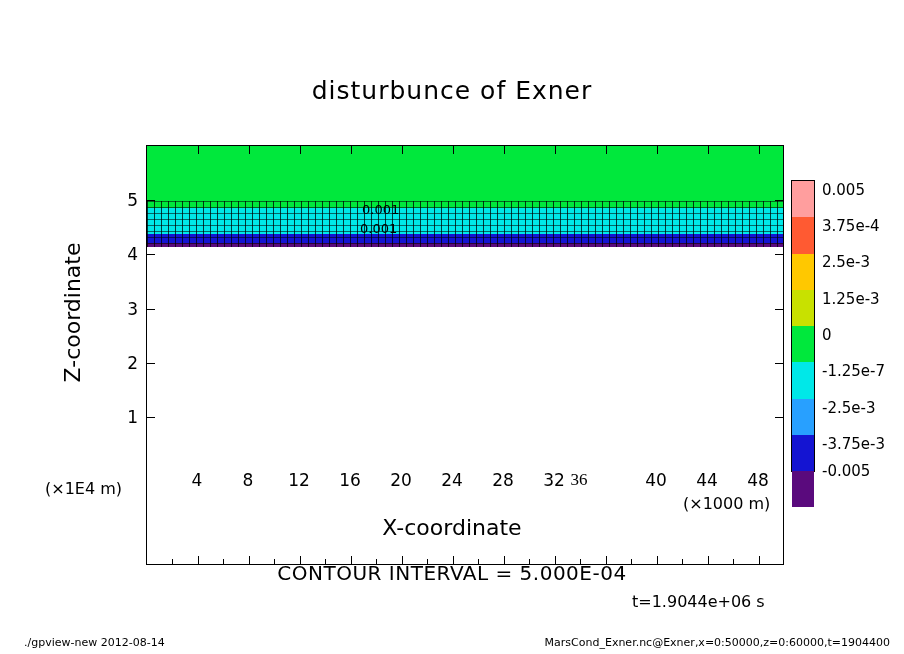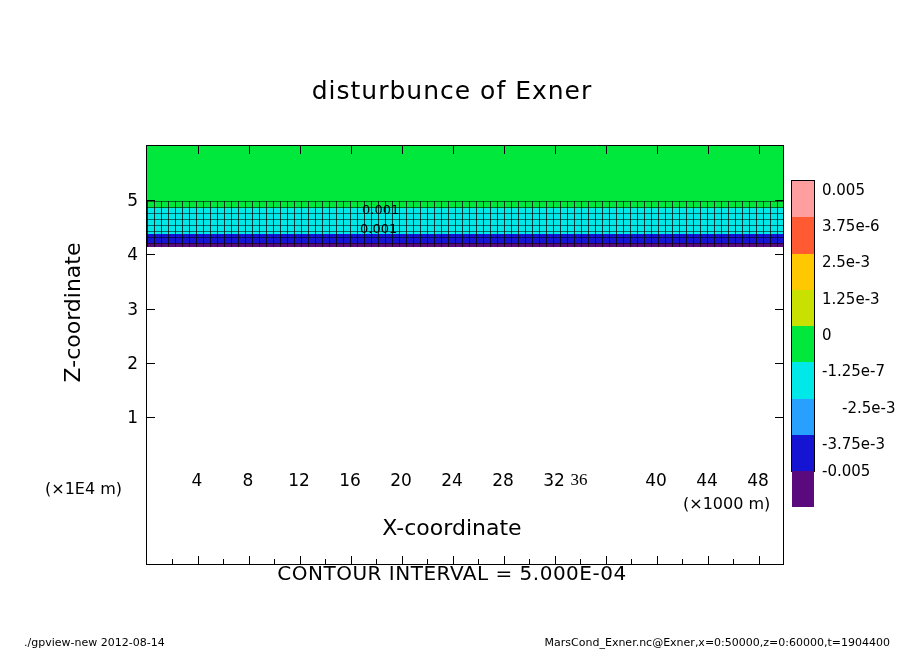--- a/index.html
+++ b/index.html
@@ -305,38 +305,39 @@
   <div class="ylabel-num" style="left:108px; top:244px;">4</div>
   <div class="ylabel-num" style="left:108px; top:190px;">5</div>
 
   <div class="unit-x-left">(×1E4 m)</div>
   <div class="unit-x-right">(×1000 m)</div>
 
   <div class="axis-title-x">X-coordinate</div>
   <div class="axis-title-y">Z-coordinate</div>
 
   <div class="contour-interval">CONTOUR INTERVAL = 5.000E-04</div>
+  <div class="time-label">t=1.9044e+06 s</div>
 
   <div class="colorbar">
     <div class="cb-cell" style="background:#ff9e9e;"></div>
     <div class="cb-cell" style="background:#ff5a32;"></div>
     <div class="cb-cell" style="background:#ffc800;"></div>
     <div class="cb-cell" style="background:#c8e100;"></div>
     <div class="cb-cell" style="background:#00e83c;"></div>
     <div class="cb-cell" style="background:#00e8e8;"></div>
     <div class="cb-cell" style="background:#28a0ff;"></div>
     <div class="cb-cell" style="background:#1414d2;"></div>
     <div class="cb-cell" style="background:#5a0a7d;"></div>
   </div>
   <div class="cb-tick-label" style="top:181px;">0.005</div>
-  <div class="cb-tick-label" style="top:217px;">3.75e-6</div>
+  <div class="cb-tick-label" style="top:217px;">3.75e-4</div>
   <div class="cb-tick-label" style="top:253px;">2.5e-3</div>
   <div class="cb-tick-label" style="top:290px;">1.25e-3</div>
   <div class="cb-tick-label" style="top:326px;">0</div>
   <div class="cb-tick-label" style="top:362px;">-1.25e-7</div>
-  <div class="cb-tick-label" style="top:399px;margin-left:20px;">-2.5e-3</div>
+  <div class="cb-tick-label" style="top:399px;">-2.5e-3</div>
   <div class="cb-tick-label" style="top:435px;">-3.75e-3</div>
   <div class="cb-tick-label" style="top:462px;">-0.005</div>
 
   <div class="footer-left">./gpview-new   2012-08-14</div>
   <div class="footer-right">MarsCond_Exner.nc@Exner,x=0:50000,z=0:60000,t=1904400</div>
 
 </div>
 
 </body></html>

